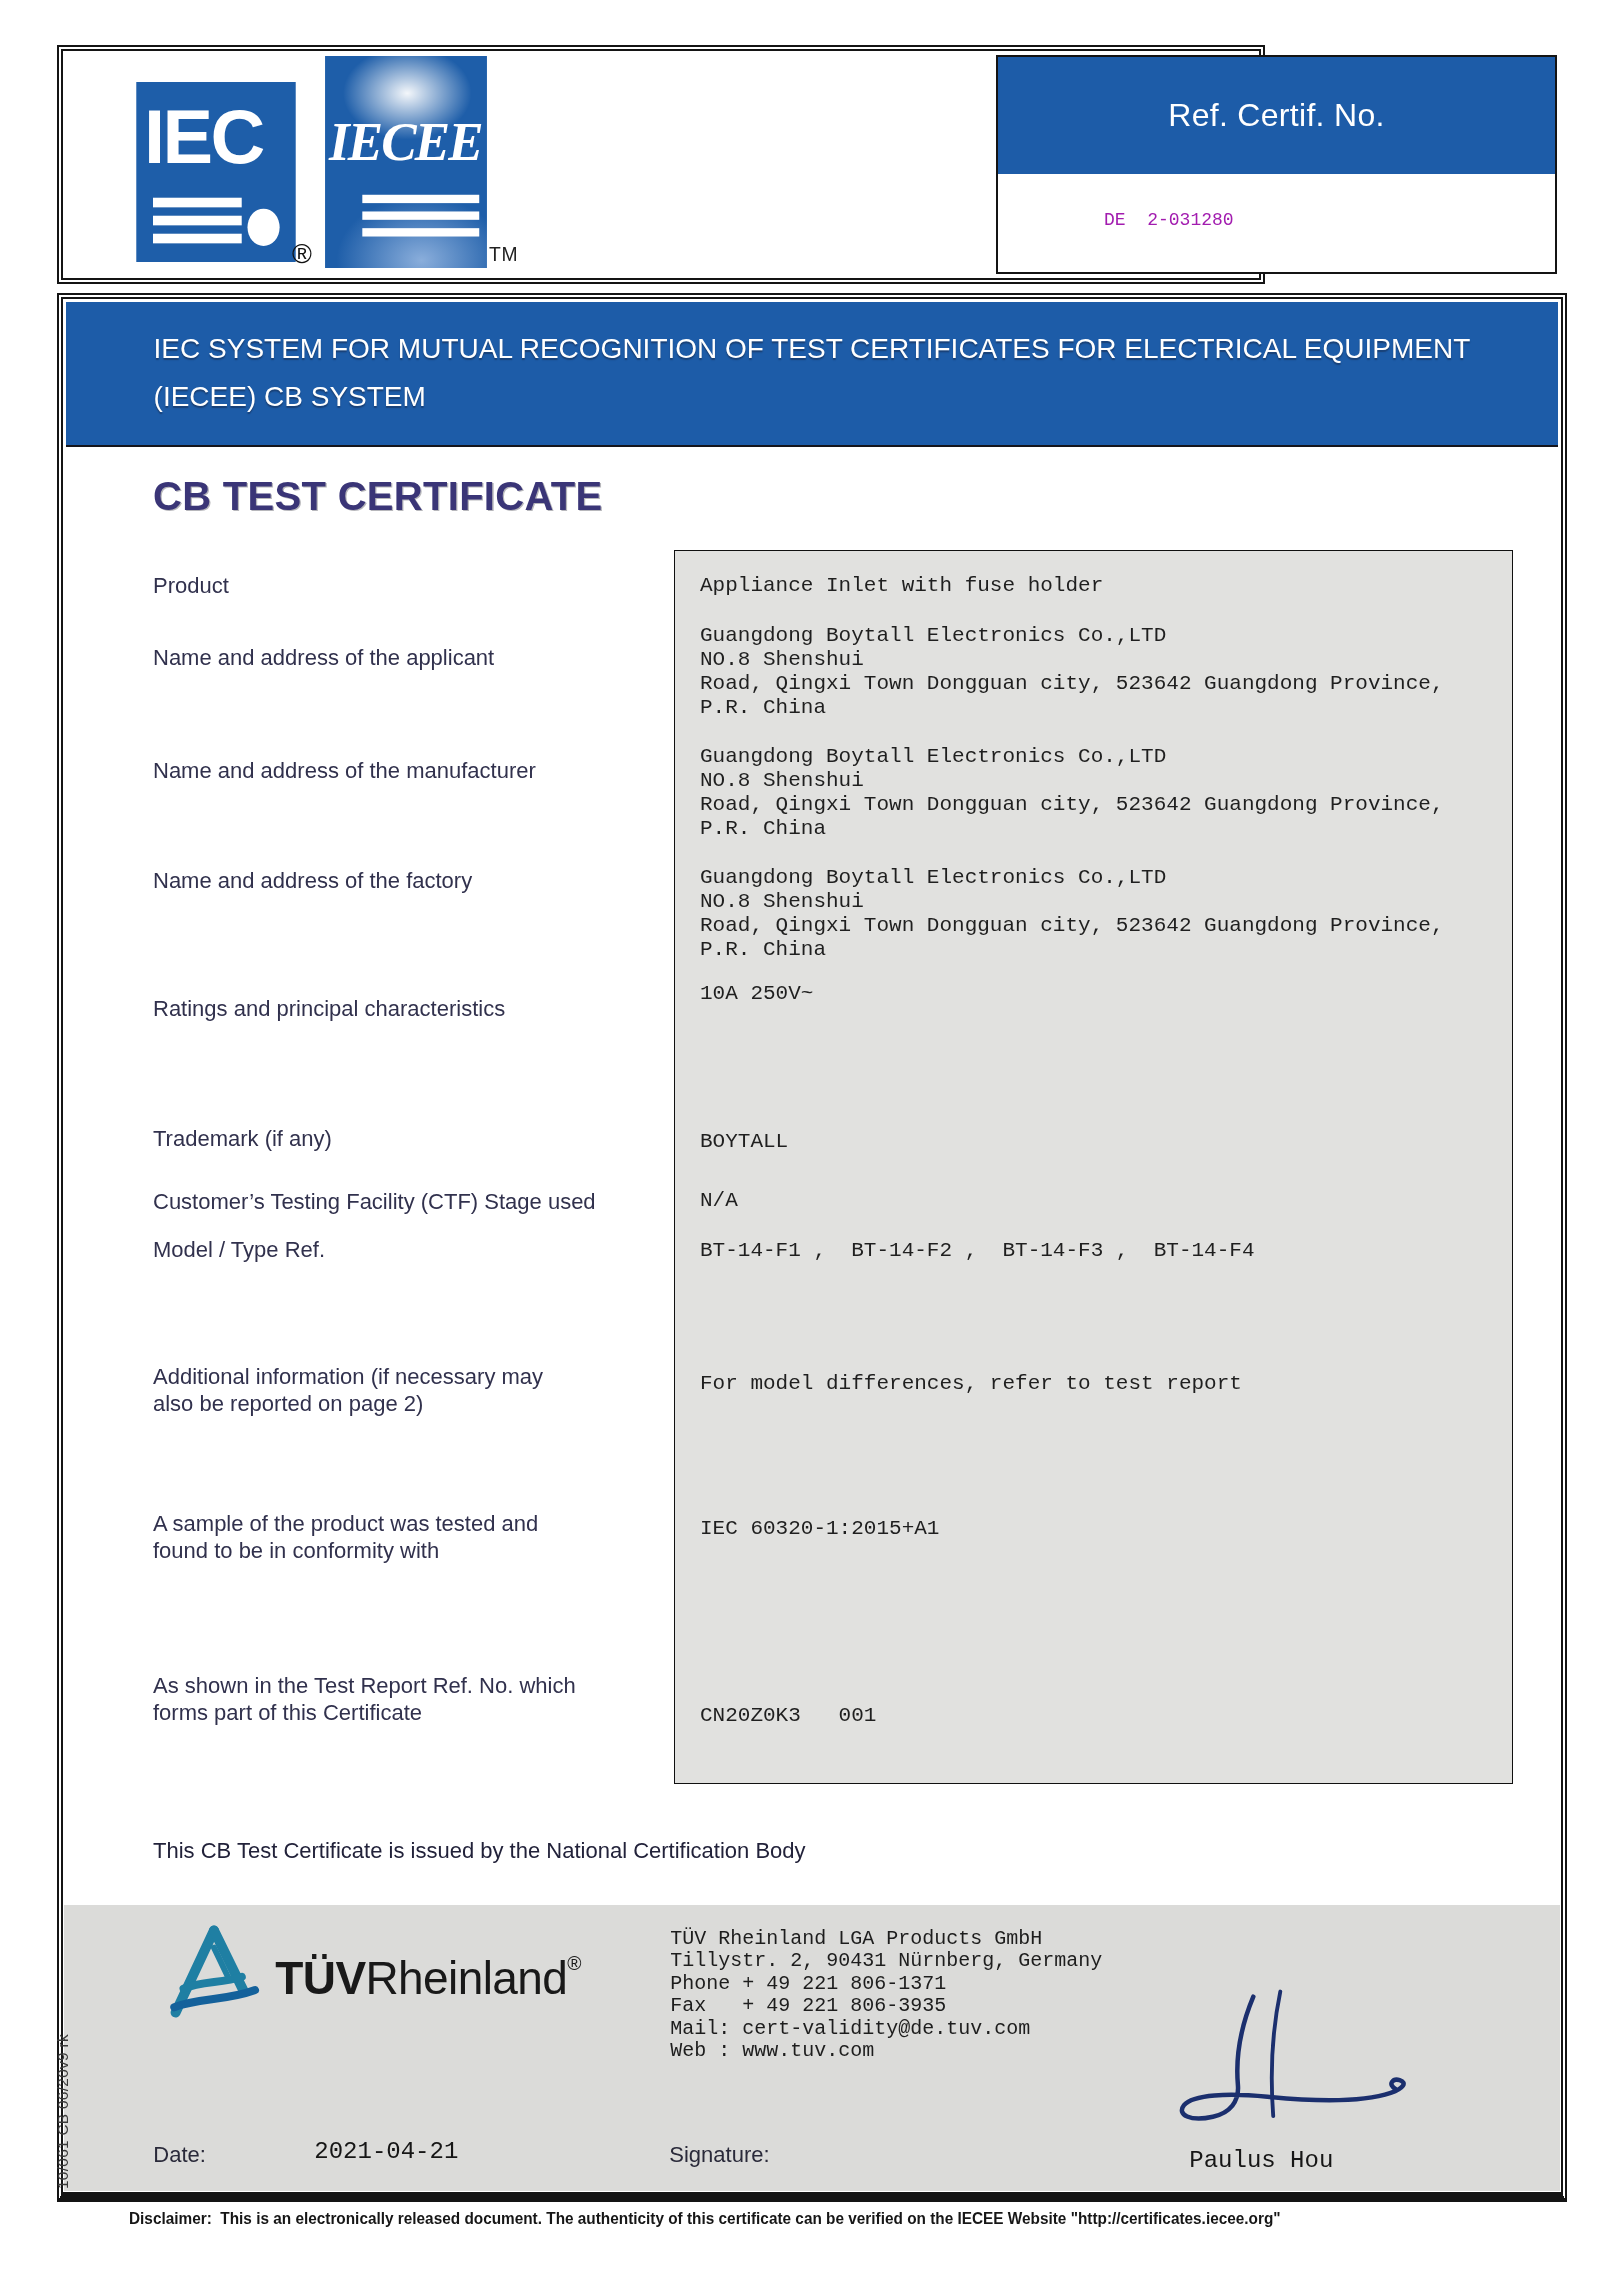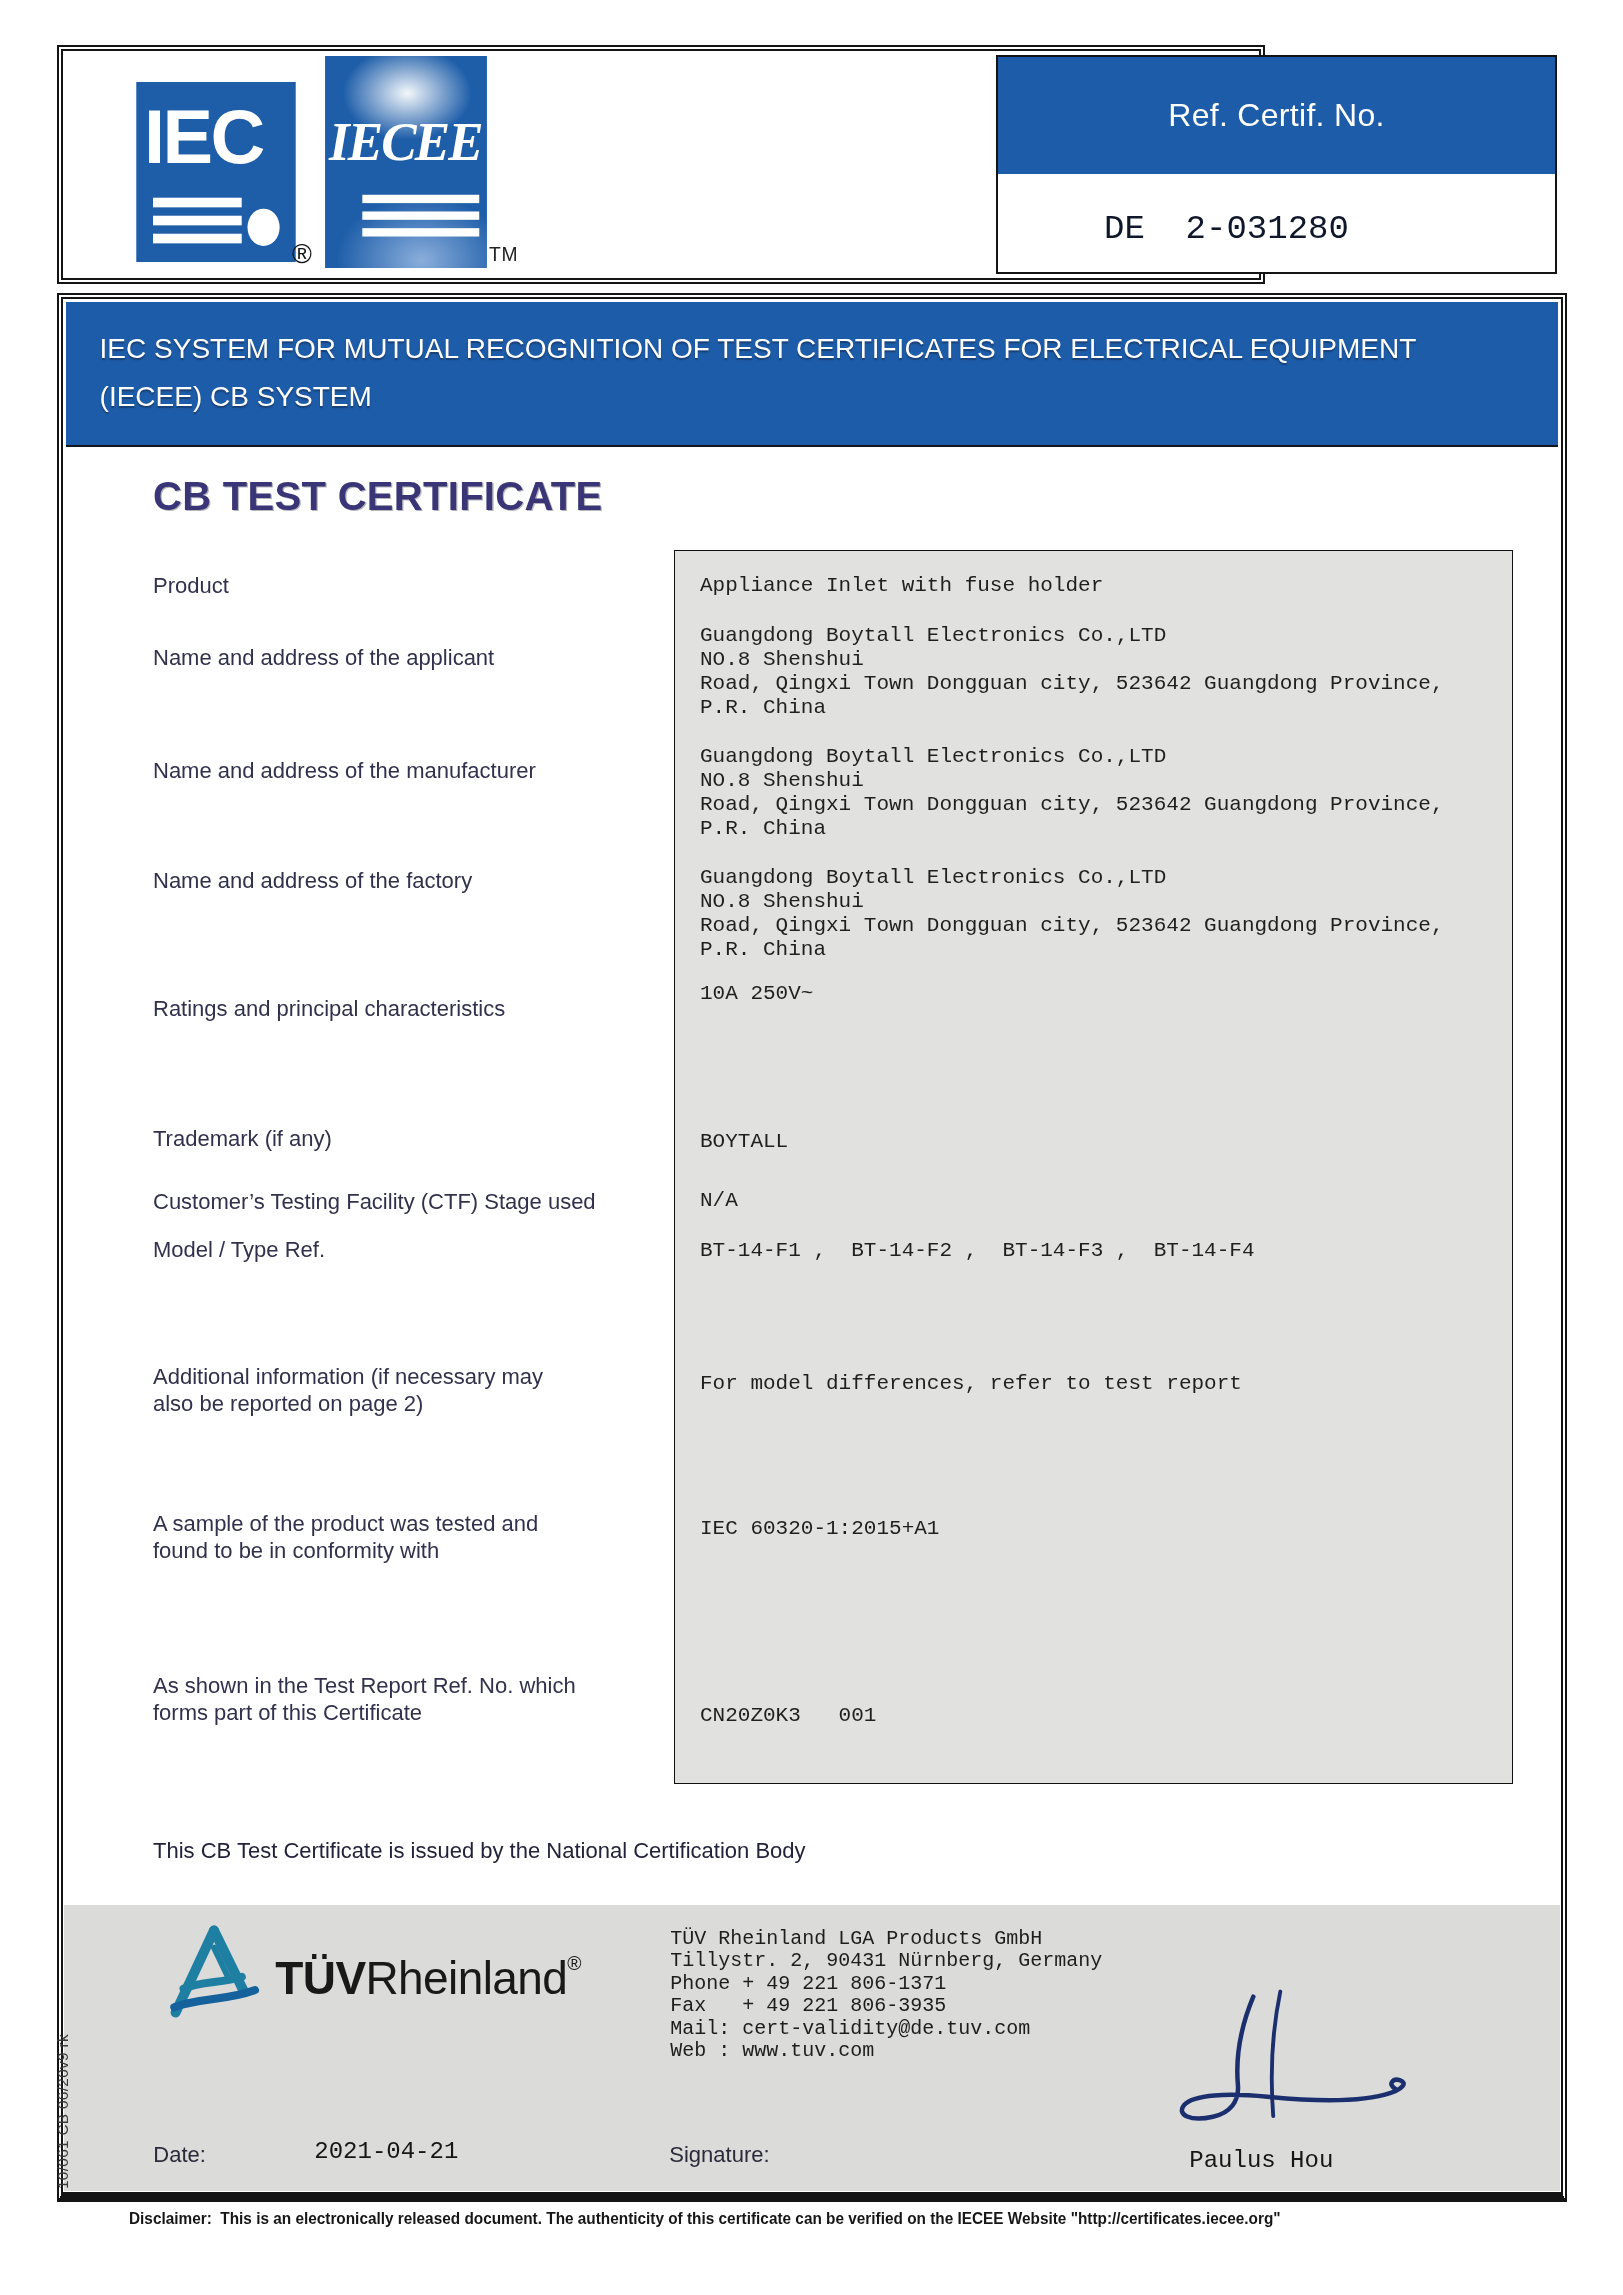--- a/index.html
+++ b/index.html
@@ -11,29 +11,29 @@
   .top-box{position:absolute;left:57px;top:45px;width:1208px;height:239px;
            border:6.4px double #141414;box-sizing:border-box;background:#fff;}
   .iec-logo{position:absolute;left:73px;top:31px;width:160px;height:180px;}
   .iecee-logo{position:absolute;left:262px;top:5.1px;width:162px;height:212px;}
   .reg-mark{position:absolute;left:229px;top:188px;font-size:27px;color:#111;}
   .tm-mark{position:absolute;left:426px;top:193px;font-size:19.3px;color:#222;letter-spacing:0.6px;}
   .ref-section{position:absolute;left:933px;top:3.9px;width:561px;height:219px;
                border:2.6px solid #141414;box-sizing:border-box;display:flex;flex-direction:column;background:#fff;}
   .ref-head{height:117px;background:#1D5CA8;color:#fff;display:flex;align-items:center;justify-content:center;
             font-size:32px;letter-spacing:0.3px;}
-  .ref-value{flex:1;font-family:"Liberation Mono", monospace;font-size:34px;color:#0f172a;
+  .ref-value{flex:1;font-family:"Liberation Mono", monospace;font-size:18px;color:#a21caf;
              padding:36px 0 16px 106px;white-space:pre;}
 
   
   .main-box{position:absolute;left:57px;top:293px;width:1510px;height:1909px;
             border:6.4px double #141414;border-bottom:10.3px solid #141414;box-sizing:border-box;background:#fff;}
   .banner{position:absolute;left:2.6px;top:2.6px;right:2.6px;height:145px;background:#1D5CA8;
           border-bottom:2.6px solid #15151c;box-sizing:border-box;
-          display:flex;flex-direction:column;justify-content:center;gap:15.4px;padding-left:34px;}
+          display:flex;flex-direction:column;justify-content:center;gap:15.4px;padding-left:88px;}
   .banner div{color:#fff;font-size:28px;text-shadow:0 1.9px 1.3px rgba(20,20,35,.40);}
   .cert-title{position:absolute;left:90px;top:175px;font-size:40px;font-weight:bold;color:#3A3577;
               letter-spacing:0.3px;text-shadow:1.3px 1.3px 0.6px rgba(50,50,60,.35);}
 
   .field-label{position:absolute;left:90px;width:534px;font-size:22px;line-height:27px;color:#31314D;}
   .lbl-product{top:273px;} .lbl-applicant{top:345px;} .lbl-manufacturer{top:458px;}
   .lbl-factory{top:568px;} .lbl-ratings{top:696px;} .lbl-trademark{top:826px;}
   .lbl-ctf{top:889px;} .lbl-model{top:937px;} .lbl-additional{top:1064px;}
   .lbl-sample{top:1211px;} .lbl-report{top:1373px;}
 

